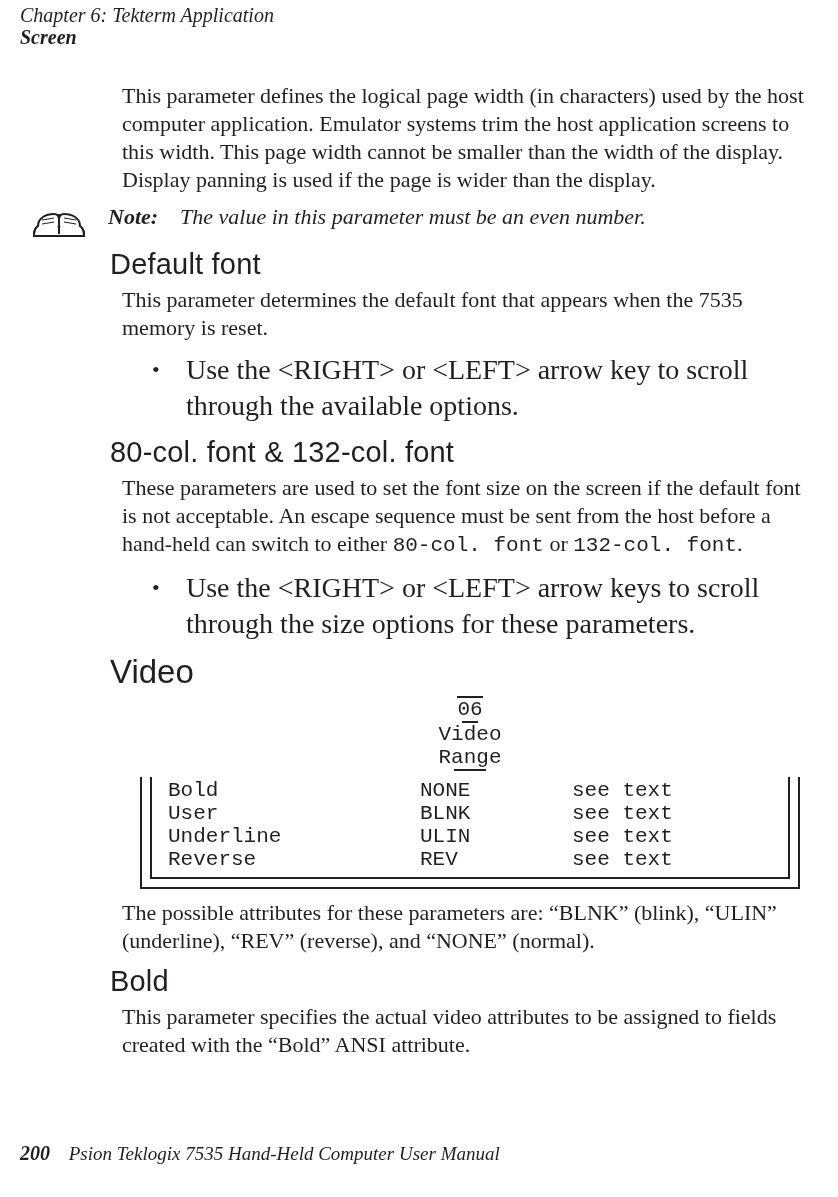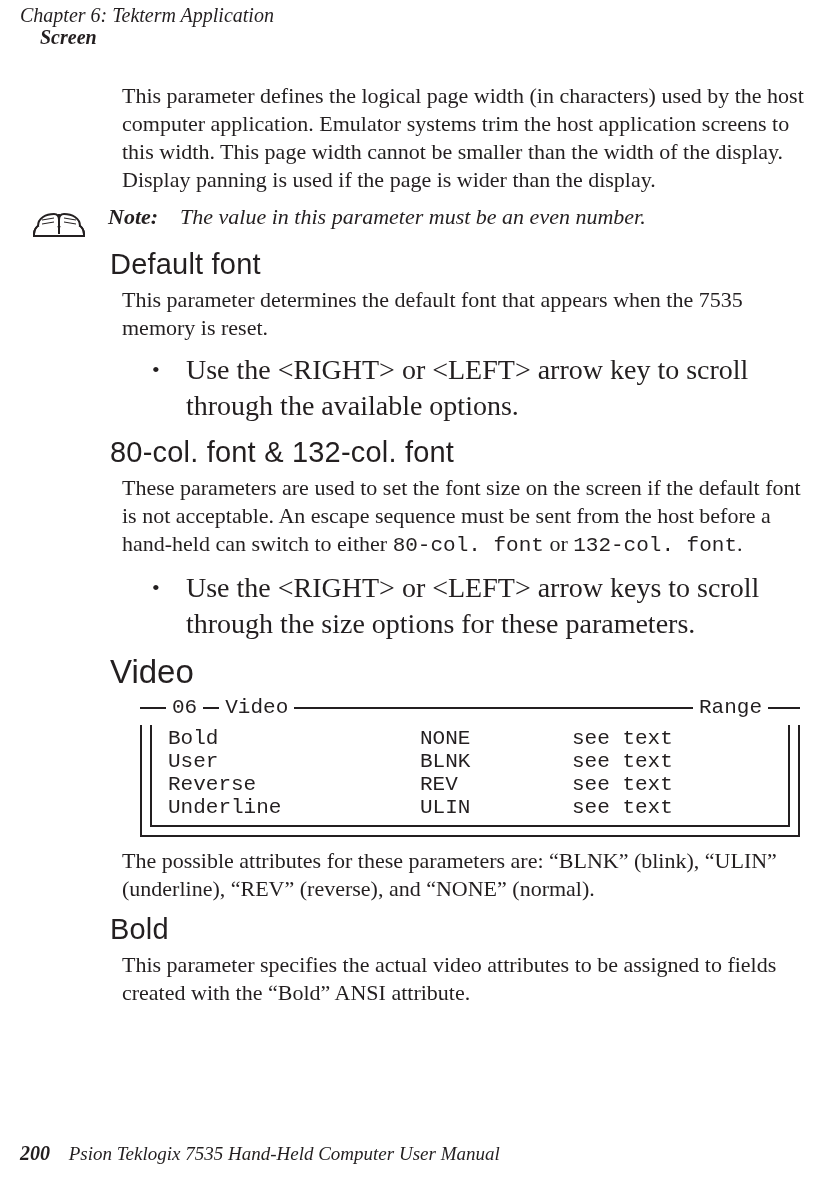--- a/index.html
+++ b/index.html
@@ -20,21 +20,21 @@
     overflow: hidden;
   }
   .running-head {
     position: absolute;
     top: 4px;
     left: 20px;
     font-style: italic;
     font-size: 20px;
     line-height: 22px;
   }
-  .running-head .line2 { font-weight: bold; margin-left: 20px; }
+  .running-head .line2 { font-weight: bold; }
   .content {
     position: absolute;
     top: 82px;
     left: 110px;
     width: 700px;
   }
   .h-sub {
     font-family: "Arial Narrow", "Helvetica Neue", Arial, sans-serif;
     font-stretch: condensed;
     font-weight: 400;
@@ -92,20 +92,21 @@
   .video-box {
     margin: 6px 0 10px 30px;
     width: 660px;
   }
   .vb-top {
     display: flex;
     align-items: center;
     font-family: "Courier New", Courier, monospace;
     font-size: 21px;
     color: #231f20;
+    flex-direction: column;
   }
   .vb-top .ln { height: 2px; background: #231f20; }
   .vb-top .l1 { width: 26px; }
   .vb-top .l2 { flex: 1; }
   .vb-top .l3 { width: 32px; }
   .vb-top .gap { padding: 0 6px; }
   .vb-frame {
     border-left: 2px solid #231f20;
     border-right: 2px solid #231f20;
     border-bottom: 2px solid #231f20;
@@ -204,27 +205,27 @@
             <td class="c1">Bold</td>
             <td class="c2">NONE</td>
             <td>see text</td>
           </tr>
           <tr>
             <td class="c1">User</td>
             <td class="c2">BLNK</td>
             <td>see text</td>
           </tr>
           <tr>
+            <td class="c1">Underline</td>
+            <td class="c2">ULIN</td>
+            <td>see text</td>
+          </tr>
+          <tr>
             <td class="c1">Reverse</td>
             <td class="c2">REV</td>
-            <td>see text</td>
-          </tr>
-          <tr>
-            <td class="c1">Underline</td>
-            <td class="c2">ULIN</td>
             <td>see text</td>
           </tr>
         </tbody>
             </table>
       </div>
     </div>
   </div>
 
   <p class="body">The possible attributes for these parameters are: “BLNK” (blink), “ULIN” (underline), “REV” (reverse), and “NONE” (normal).</p>
 

